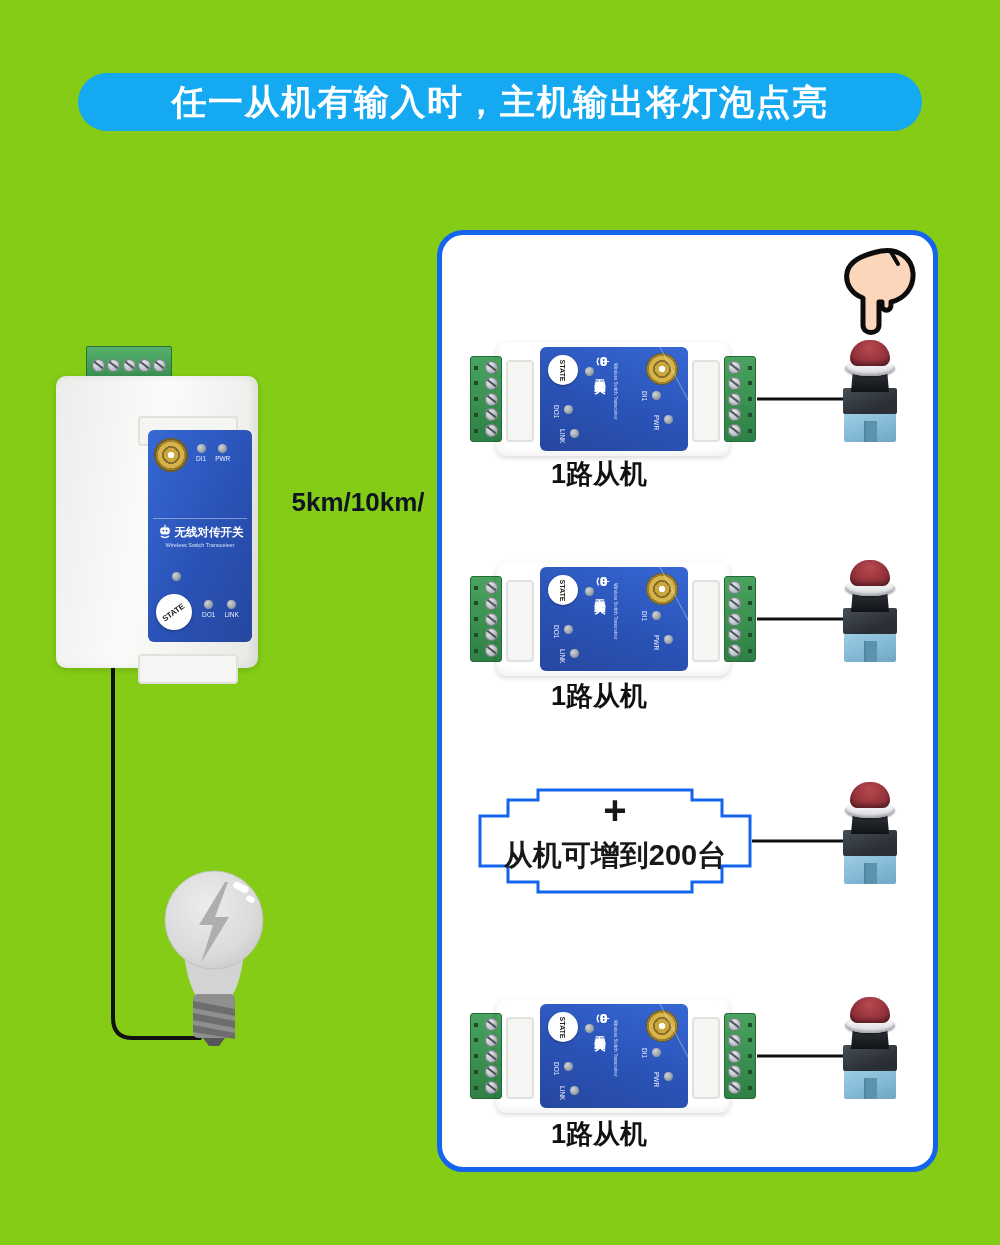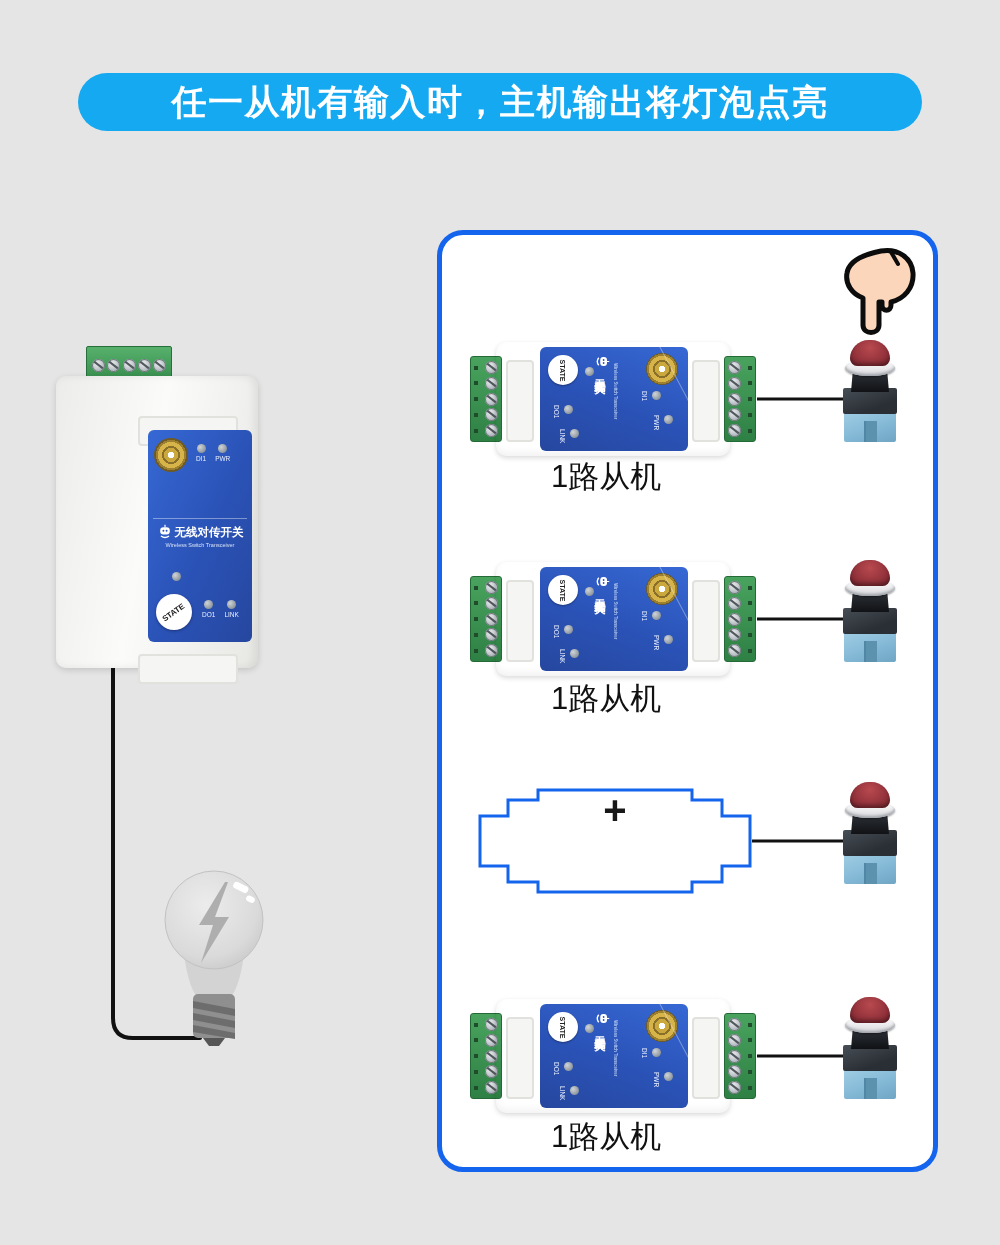--- a/index.html
+++ b/index.html
@@ -1,16 +1,16 @@
 <!DOCTYPE html>
 <html><head>
 <meta charset="utf-8">
 <style>
   html,body{margin:0;padding:0;background:#fff;}
-  .page{position:relative;width:1000px;height:1245px;background:#e5e5e5;overflow:hidden;
+  .page{position:relative;width:1000px;height:1245px;background:#84cc16;overflow:hidden;
         font-family:"Liberation Sans",sans-serif;}
 
   
   .banner{position:absolute;left:78px;top:73px;width:844px;height:58px;background:#14a9f1;
           border-radius:29px;display:flex;align-items:center;justify-content:center;z-index:2;}
   .banner span{color:#fff;font-size:35px;font-weight:700;letter-spacing:1.5px;}
 
   
   .spanel{position:absolute;left:437px;top:230px;width:501px;height:942px;box-sizing:border-box;
           border:5px solid #1464ee;border-radius:26px;background:#fff;z-index:0;}
@@ -86,21 +86,21 @@
                   background:rgba(255,255,255,.35);transform:rotate(62deg);}
   .s-state{position:absolute;left:8px;top:8px;width:30px;height:30px;border-radius:50%;background:#fff;
            display:flex;align-items:center;justify-content:center;box-shadow:0 1px 2px rgba(0,0,0,.35);}
   .s-state span{font-size:7px;font-weight:700;color:#222;transform:rotate(90deg);}
   .s-robot{position:absolute;left:55px;top:7px;width:15px;height:15px;transform:rotate(90deg);}
   .s-brand{position:absolute;left:52px;top:24px;height:78px;writing-mode:vertical-rl;
            text-orientation:upright;font-size:11px;font-weight:700;color:#fff;letter-spacing:.5px;}
   .s-brand-sub{position:absolute;left:73px;top:16px;height:84px;writing-mode:vertical-rl;
                font-size:4.5px;color:#cfe0fa;}
   .s-panel .sma{position:absolute;right:10px;top:6px;width:32px;height:32px;}
-  .slave-label{position:absolute;font-size:31px;font-weight:400;color:#111;z-index:2;}
+  .slave-label{position:absolute;font-size:27px;font-weight:700;color:#111;z-index:2;}
 
   
   .pbtn{position:absolute;width:56px;height:104px;z-index:2;}
   .pb-base{position:absolute;left:2px;top:66px;width:52px;height:36px;border-radius:2px;
            background:linear-gradient(160deg,#a6d2e8,#84b9d6 60%,#6fa6c4);}
   .pb-notch{position:absolute;left:20px;top:15px;width:11px;height:21px;background:#5d92af;
             border-left:2px solid #4f87a5;}
   .pb-block{position:absolute;left:1px;top:48px;width:54px;height:26px;border-radius:2px;
             background:linear-gradient(160deg,#474e55,#2a2f35 70%);}
   .pb-neck{position:absolute;left:9px;top:30px;width:38px;height:22px;
@@ -206,20 +206,21 @@
               <span class="led" style="position:static"></span>
             <span class="llabel">LINK</span>
             </div>
         </div>
       </div>
       <div class="m-slot bottom"></div>
     </div>
   </div>
 
   <div class="master-note">
+    <div>5km/10km/</div>
   </div>
 
   <div class="slave" style="left:470px;top:342px">
     <div class="s-term left">
       <div class="trow">
           <span class="hole"></span>
           <span class="screw"></span>
         </div>
       <div class="trow">
           <span class="hole"></span>
@@ -383,20 +384,21 @@
     </div>
   </div>
   <div class="slave-label" style="left:551px;top:678px">
     <span>1路从机</span></div>
 
   <div class="badge">
     <svg width="282" height="118" viewBox="0 0 282 118">
       <polygon points="6,34 34,34 34,18 64,18 64,8 218,8 218,18 248,18 248,34 276,34 276,84 248,84 248,100 218,100 218,110 64,110 64,100 34,100 34,84 6,84" fill="#ffffff" stroke="#1464ee" stroke-width="3"></polygon>
     </svg>
     <div class="badge-plus">+</div>
+    <div class="badge-text">从机可增到200台</div>
   </div>
 
   <div class="slave" style="left:470px;top:999px">
     <div class="s-term left">
       <div class="trow">
           <span class="hole"></span>
           <span class="screw"></span>
         </div>
       <div class="trow">
           <span class="hole"></span>

